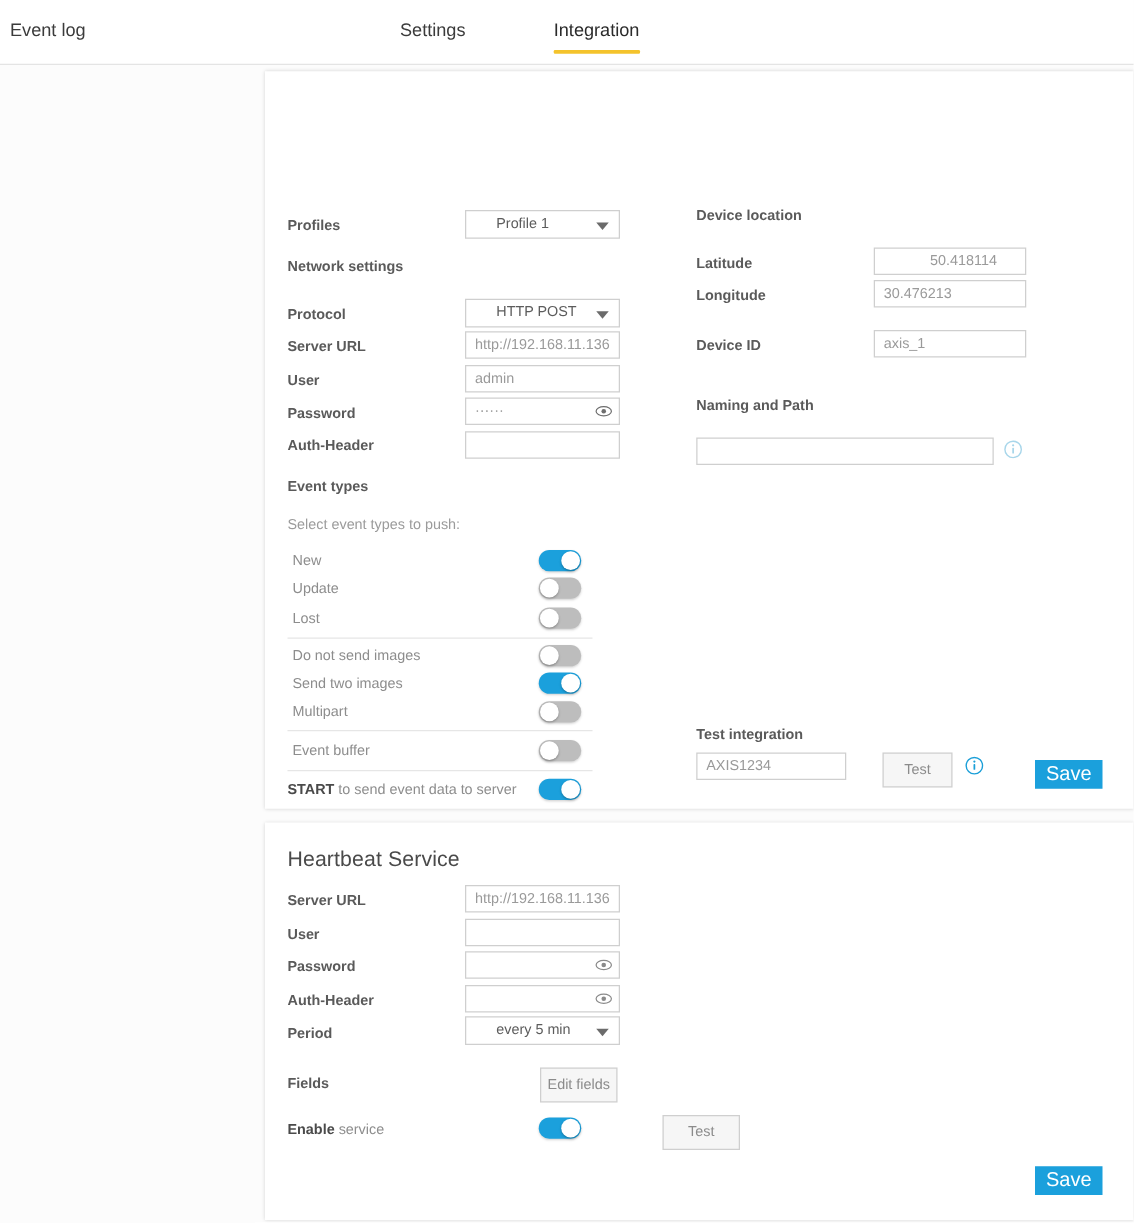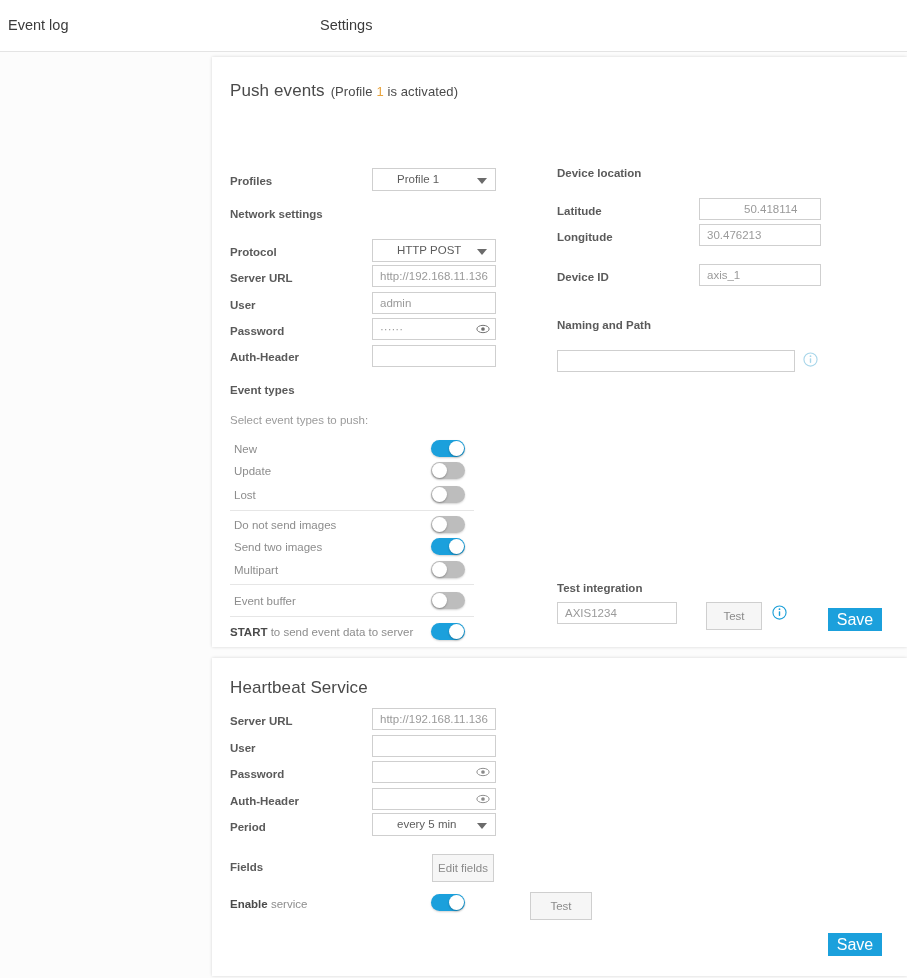--- a/index.html
+++ b/index.html
@@ -148,28 +148,29 @@
 <div class="page">
 
   <div class="topnav">
     <div class="tabs">
       <div class="tab tab-0">
         <span>Event log</span>
       </div>
       <div class="tab tab-2">
         <span>Settings</span>
       </div>
+      <div class="tab tab-3 active">
+        <span>Integration</span>
+        <span class="underline"></span>
+      </div>
     </div>
   </div>
 
   <div class="card" id="card-push">
 
-    <div class="card-title" style="left:18px; top:24px;">
-      <span>Push events</span><span class="sub"><span>(Profile </span><span class="num">1</span><span> is activated)</span></span>
-    </div>
 
     <div class="lbl" style="left:18px; top:117px;">Profiles</div>
     <div class="select" style="left:160px; top:111px; width:124px;">
       <span>Profile 1</span>
       <span class="caret"></span>
     </div>
 
     <div class="section-lbl" style="left:18px; top:151px;">Network settings</div>
 
     <div class="lbl" style="left:18px; top:188px;">Protocol</div>

